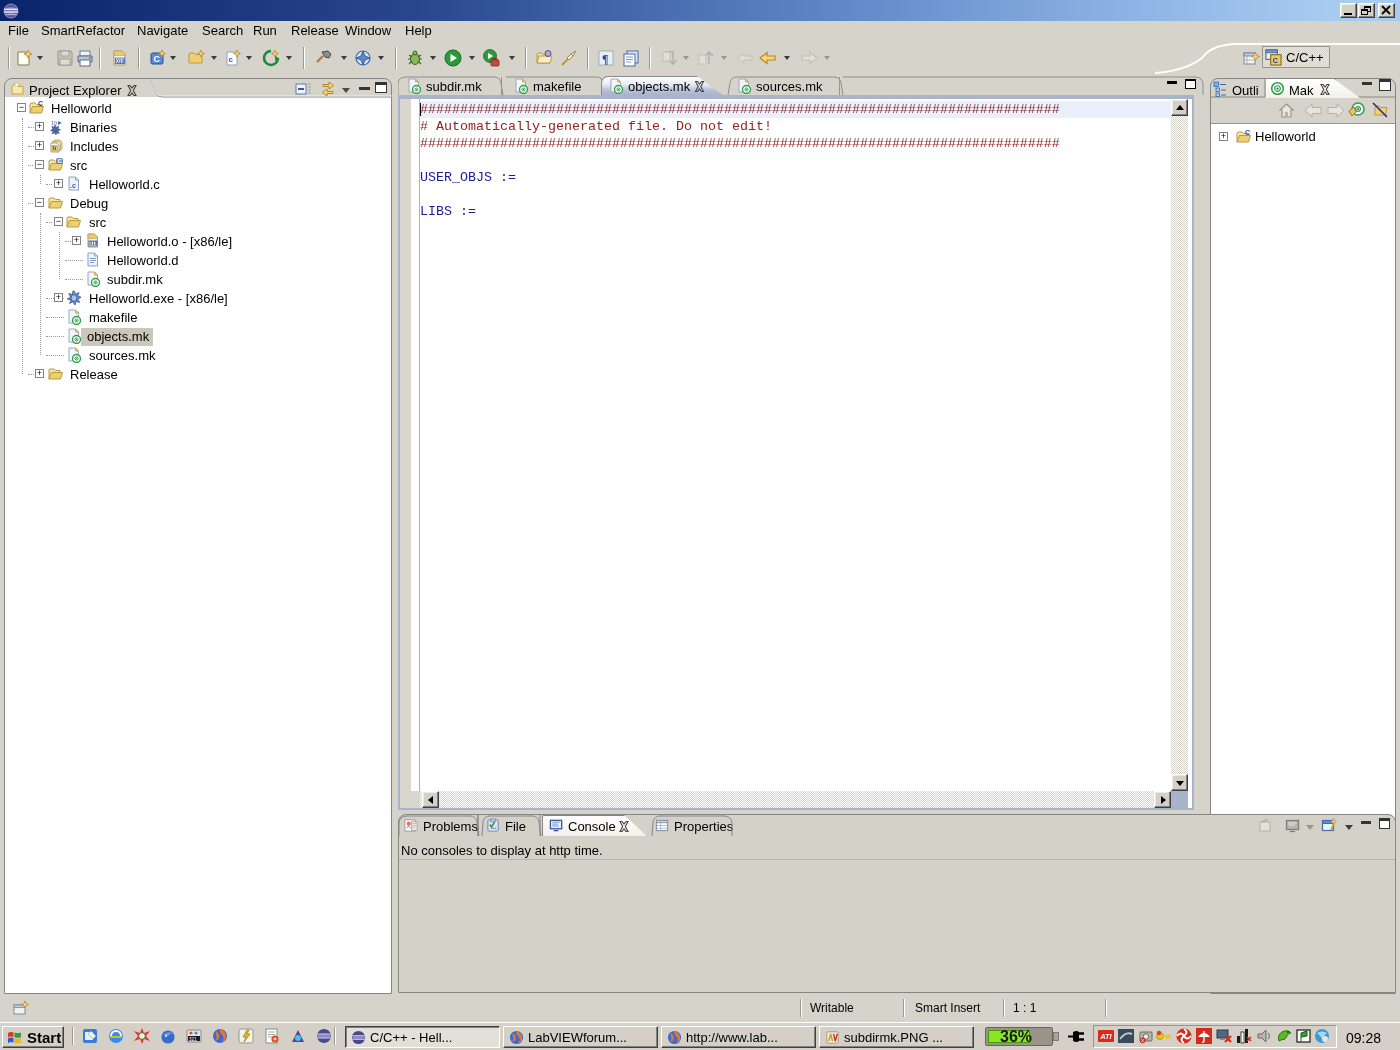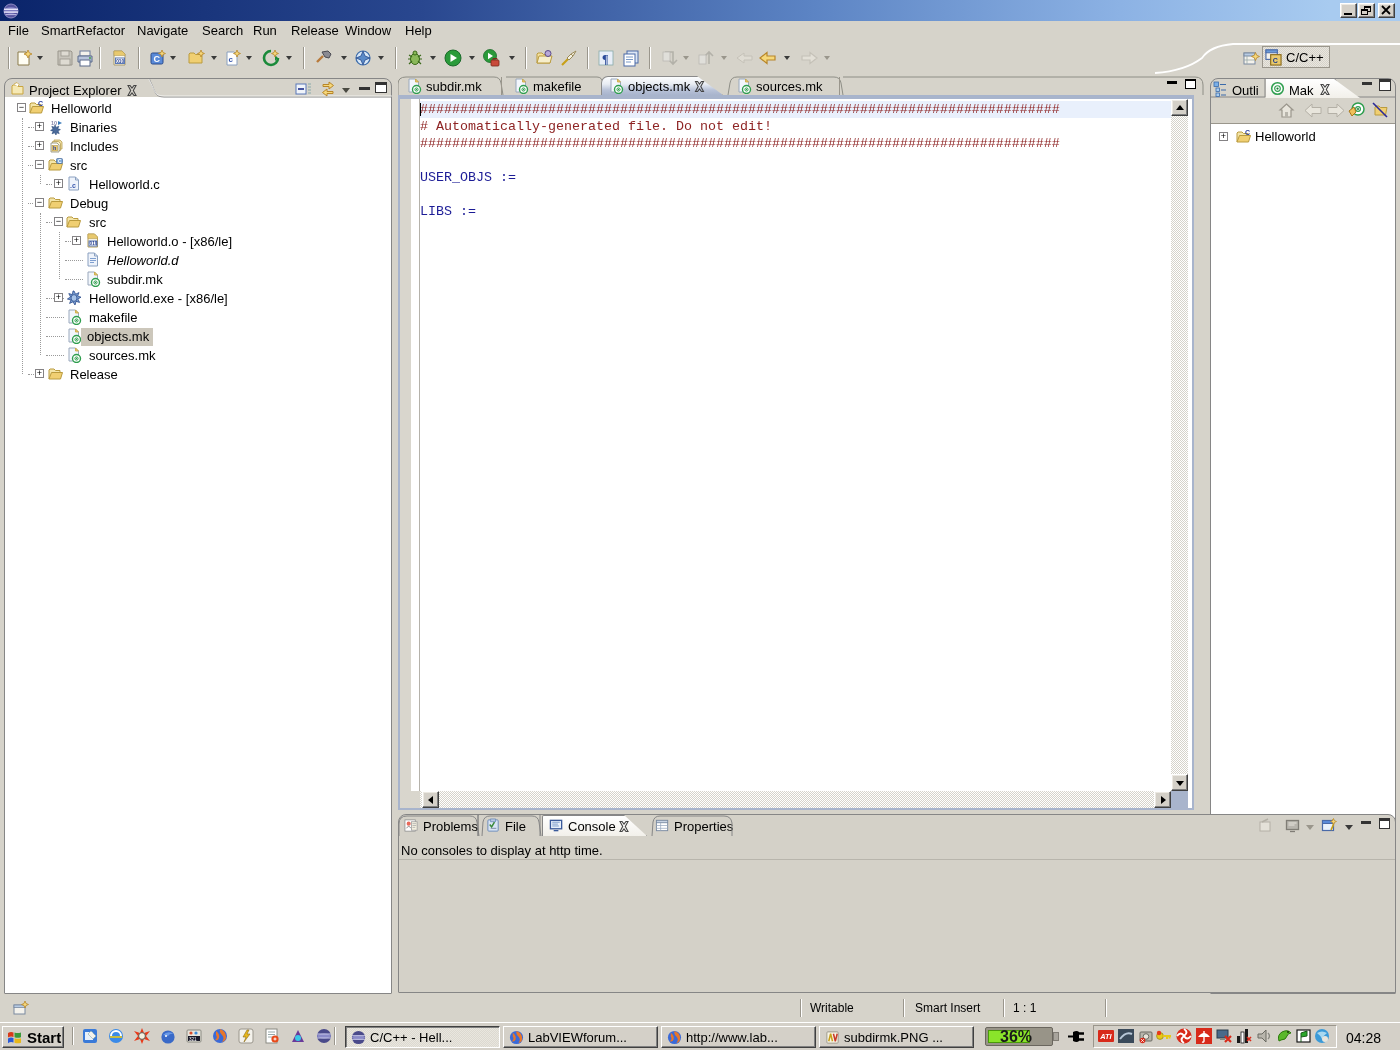--- a/index.html
+++ b/index.html
@@ -446,21 +446,21 @@
       </svg>
 <span class="txt" style="left:87px;padding:0 2px;">src</span>
 </div>
 <div class="trow" style="left:0;top:234px;width:386px;">
 <div class="expander" style="left:72px;top:4px;">+</div>
 <svg class="abs" style="left:85px;top:1px" width="16" height="16" viewBox="0 0 16 16">
         <use href="#objfile"></use>
       </svg>
 <span class="txt" style="left:105px;padding:0 2px;">Helloworld.o - [x86/le]</span>
 </div>
-<div class="trow" style="left:0;top:253px;width:386px;font-style:italic;">
+<div class="trow" style="left:0;top:253px;width:386px;">
 <svg class="abs" style="left:85px;top:1px" width="16" height="16" viewBox="0 0 16 16">
         <use href="#docfile"></use>
       </svg>
 <span class="txt" style="left:105px;padding:0 2px;">Helloworld.d</span>
 </div>
 <div class="trow" style="left:0;top:272px;width:386px;">
 <svg class="abs" style="left:85px;top:1px" width="16" height="16" viewBox="0 0 16 16">
         <use href="#mkfile"></use>
       </svg>
 <span class="txt" style="left:105px;padding:0 2px;">subdir.mk</span>
@@ -868,14 +868,14 @@
   <svg class="trayico" style="left:1296px" viewBox="0 0 16 16">
       <rect x="1" y="2" width="13" height="12" fill="#fff" stroke="#1a1a1a" stroke-width="1.2"></rect>
       <path d="M5 14 L5 5 L11 3 L11 8 L5 9" fill="#2aa82a" stroke="#1a5a1a" stroke-width="1"></path>
     </svg>
   <svg class="trayico" style="left:1314px" viewBox="0 0 16 16">
       <circle cx="8" cy="8" r="7" fill="#3a9ad8"></circle>
       <path d="M3 5 Q8 2 13 5 Q10 7 8 11 Q6 7 3 5 Z" fill="#a8d8f0"></path>
       <circle cx="11" cy="11" r="3" fill="#e8e5dc"></circle>
     </svg>
 
-  <span class="abs" style="left:1346px;top:7px;font-size:14px;">04:28</span>
+  <span class="abs" style="left:1346px;top:7px;font-size:14px;">09:28</span>
 </div>
 
 </body></html>

